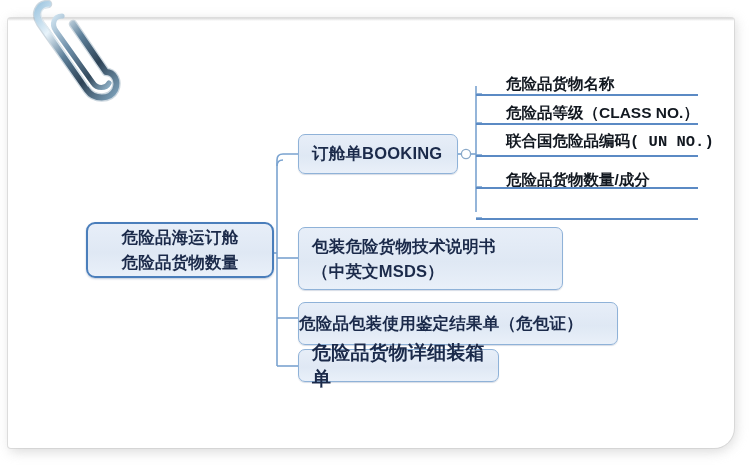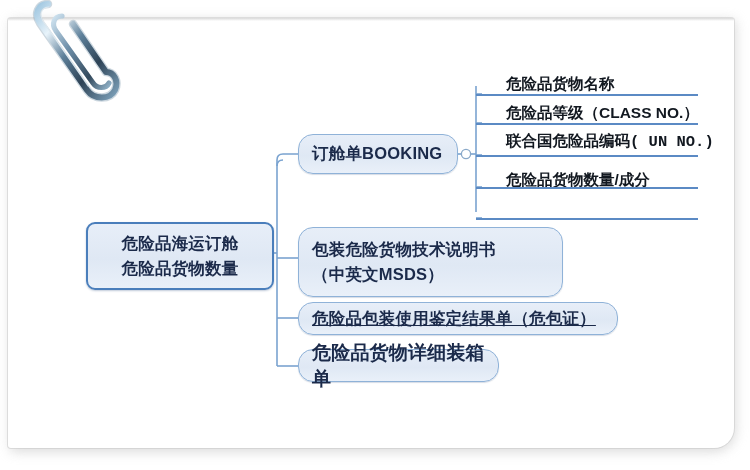--- a/index.html
+++ b/index.html
@@ -81,29 +81,29 @@
   .node {
     position: absolute;
     box-sizing: border-box;
     display: flex;
     align-items: center;
     color: #1b2a4a;
     font-weight: bold;
     letter-spacing: .2px;
     background: linear-gradient(to bottom, #e7eef8 0%, #dfe8f4 55%, #e9f0f9 100%);
     border: 1px solid #8fb2d8;
-    border-radius: 15px;
+    border-radius: 7px;
     box-shadow: 0 1px 1px rgba(120,140,170,.30);
   }
 
   .node-root {
     left: 86px;
     top: 222px;
     width: 188px;
-    height: 68px;
+    height: 56px;
     border: 2px solid #4a7ebb;
     border-radius: 9px;
     justify-content: center;
     text-align: center;
     font-size: 16.5px;
     line-height: 25px;
     box-shadow: 0 1px 2px rgba(100,125,160,.40);
   }
 
   .node-booking {
@@ -112,34 +112,32 @@
     width: 160px;
     height: 40px;
     padding-left: 13px;
     font-size: 16.5px;
   }
 
   .node-msds {
     left: 298px;
     top: 227px;
     width: 265px;
-    height: 70px;
+    height: 63px;
     padding-left: 13px;
     font-size: 16.5px;
     line-height: 25px;
   }
 
   .node-cert {
     left: 298px;
     top: 302px;
     width: 320px;
-    height: 33px;
-    padding-left: 13px;
-    font-size: 16.5px;
-    text-decoration: underline;
+    height: 43px;
+    font-size: 16.5px;
   }
 
   .node-packing {
     left: 298px;
     top: 349px;
     width: 201px;
     height: 33px;
     padding-left: 13px;
     font-size: 19px;
   }

